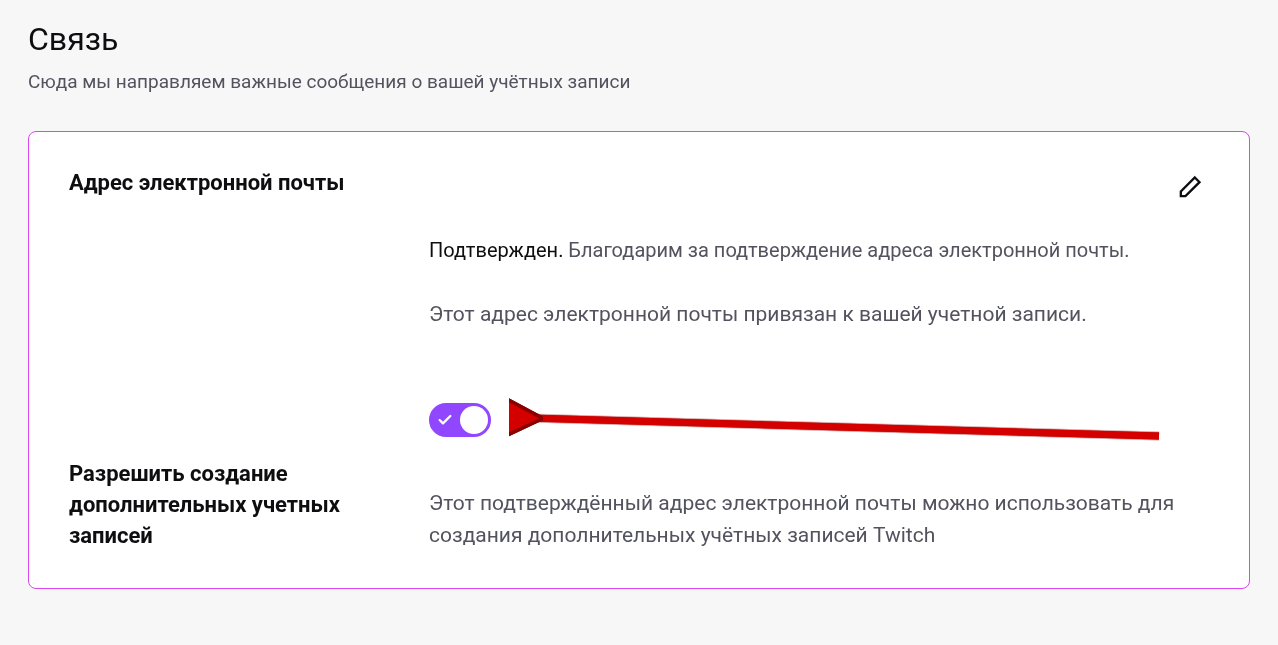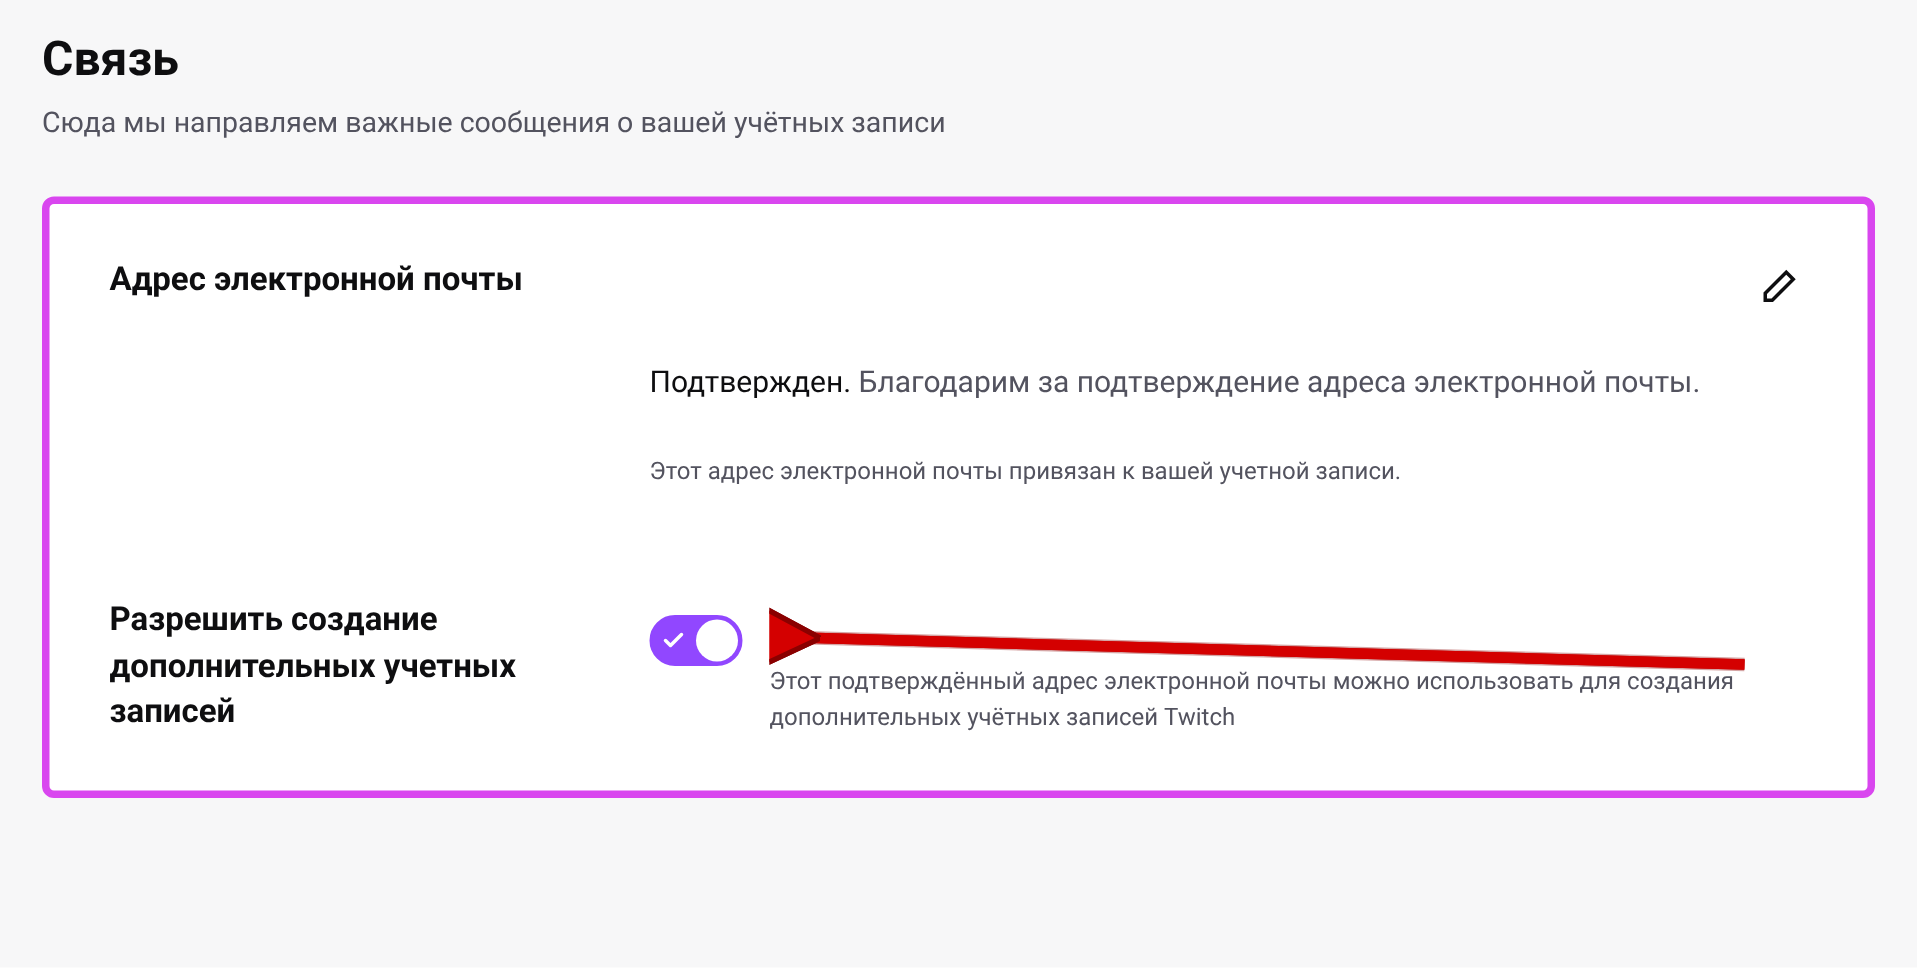--- a/index.html
+++ b/index.html
@@ -9,32 +9,32 @@
     }
     body {
       font-family: -apple-system, BlinkMacSystemFont, "Segoe UI", Roboto, Helvetica, Arial, sans-serif;
       background: #f7f7f8;
       padding: 20px 28px;
       color: #0e0e10;
       width: 1278px;
     }
     .section-title {
       font-size: 32px;
-      font-weight: 700;
+      font-weight: 400;
       color: #0e0e10;
       margin-bottom: 12px;
     }
     .section-subtitle {
       font-size: 19px;
       color: #53535f;
       margin-bottom: 38px;
     }
     .card {
       background: #ffffff;
-      border: 5px solid #d946ef;
+      border: 1px solid #d946ef;
       border-radius: 8px;
       overflow: hidden;
     }
     .row {
       padding: 36px 40px;
       display: flex;
       gap: 0;
       align-items: flex-end;
     }
     .row-label-col {
@@ -55,42 +55,42 @@
       font-size: 20px;
       color: #53535f;
       line-height: 1.55;
       margin-bottom: 16px;
     }
     .confirm-line strong {
       color: #0e0e10;
       font-weight: 400;
     }
     .desc-line {
-      font-size: 16px;
+      font-size: 21px;
       color: #53535f;
       line-height: 1.55;
       margin-top: 32px;
     }
     .edit-btn {
       background: transparent;
       border: none;
       cursor: pointer;
       padding: 6px;
     }
     .edit-btn svg {
       width: 28px;
       height: 28px;
       stroke: #0e0e10;
       stroke-width: 2;
       fill: none;
     }
     .toggle-wrap {
       display: flex;
       align-items: flex-start;
-      flex-direction: row;
+      flex-direction: column;
       gap: 18px;
     }
     .toggle-row {
       display: flex;
       align-items: center;
       gap: 18px;
       position: relative;
     }
     .toggle {
       width: 62px;

